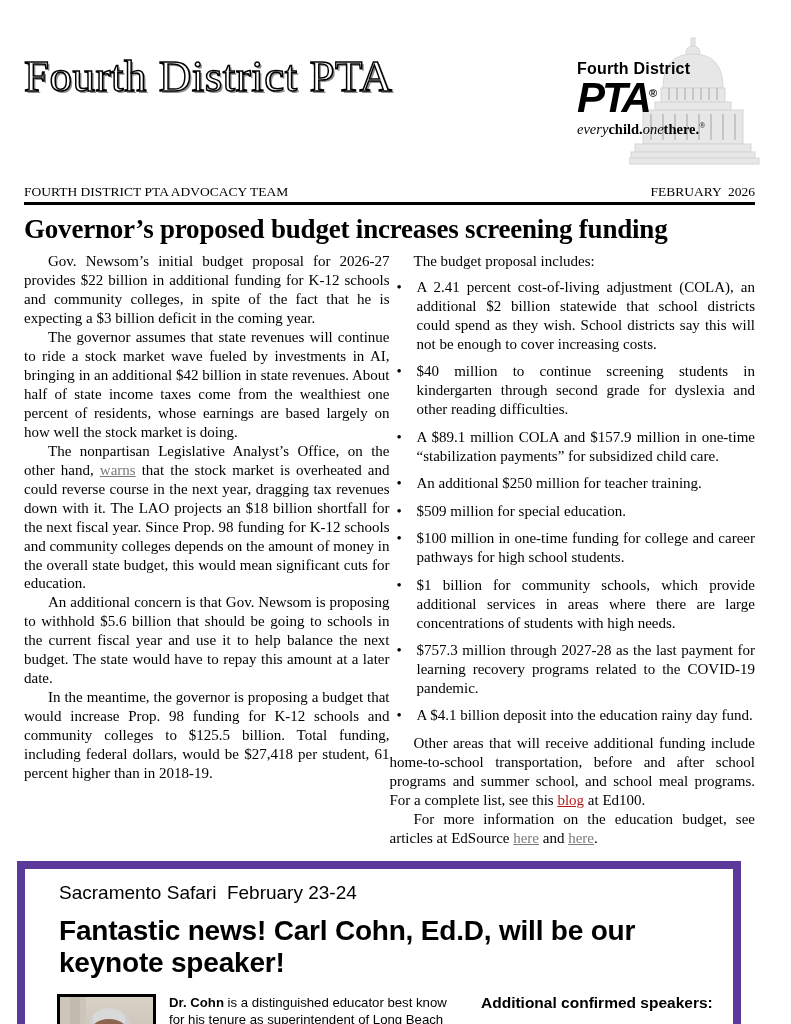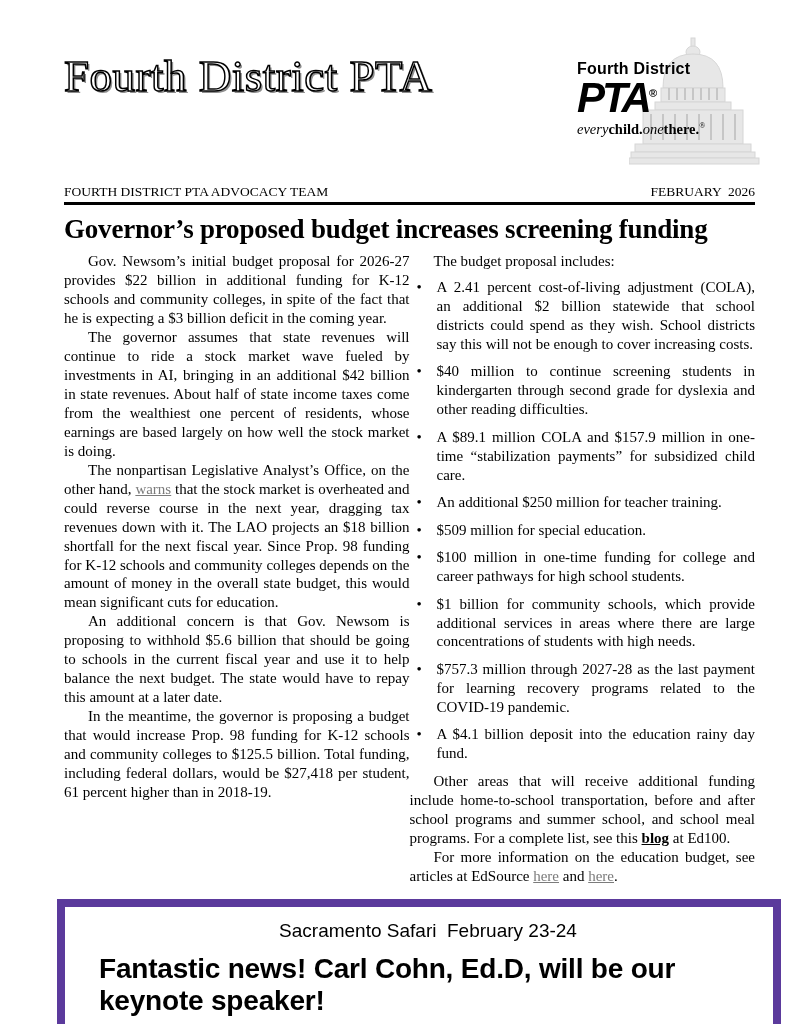--- a/index.html
+++ b/index.html
@@ -1,18 +1,18 @@
 <!DOCTYPE html>
 <html><head>
 <meta charset="utf-8">
 <style>
   * { margin: 0; padding: 0; box-sizing: border-box; }
   html, body { width: 791px; height: 1024px; background: #fff; overflow: hidden; }
   body { font-family: "Liberation Serif", serif; color: #000; }
-  .page { width: 791px; height: 860px; padding: 36px 36px 0 64px; position: relative; }
+  .page { width: 791px; height: 860px; padding: 36px 36px 0 24px; position: relative; }
 
   
   .masthead { display: flex; justify-content: space-between; align-items: flex-start; }
   .masthead-title {
     font-size: 45px; line-height: 1.16; font-weight: normal;
     color: #111; letter-spacing: 0.5px; padding-top: 14px;
   }
   @supports (-webkit-text-stroke: 1px black) {
     .masthead-title {
       color: #fff; -webkit-text-stroke: 1.5px #000;
@@ -46,21 +46,21 @@
   ul.budget-list .bullet { position: absolute; left: 7px; top: 0; }
   .right-close { margin-top: 2px; }
 
   
   .event-box {
     margin: 13px 0 0 -7px; width: 724px;
     border: 8px solid #5b3a9c; background: #fff;
     padding: 13px 16px 14px 22px;
     font-family: "Liberation Sans", sans-serif;
   }
-  .box-title { font-size: 19px; margin-left: 12px; white-space: pre; text-align: center; }
+  .box-title { font-size: 19px; margin-left: 12px; white-space: pre; }
   .box-headline { font-size: 28px; font-weight: bold; margin: 11px 0 15px 12px; letter-spacing: -0.2px; }
   .box-content { display: flex; }
   .photo-frame { width: 99px; height: 104px; border: 3px solid #000; margin-left: 10px; flex-shrink: 0; }
   .photo-frame svg { display: block; }
   .bio { width: 296px; font-size: 13.2px; line-height: 1.33; margin-left: 13px; }
   .bio b { font-weight: bold; }
   .speakers { flex: 1; padding-left: 16px; }
   .speakers-heading { font-size: 15.5px; font-weight: bold; margin-bottom: 11px; }
   ul.speaker-list { list-style: none; }
   ul.speaker-list li { position: relative; padding-left: 31px; margin-bottom: 7.5px; font-size: 12.8px; }
@@ -138,21 +138,21 @@
           <li><span class="bullet">•</span>$40 million to continue screening students in kindergarten through second grade for dyslexia and other reading difficulties.</li>
           <li><span class="bullet">•</span>A $89.1 million COLA and $157.9 million in one-time “stabilization payments” for subsidized child care.</li>
           <li><span class="bullet">•</span>An additional $250 million for teacher training.</li>
           <li><span class="bullet">•</span>$509 million for special education.</li>
           <li><span class="bullet">•</span>$100 million in one-time funding for college and career pathways for high school students.</li>
           <li><span class="bullet">•</span>$1 billion for community schools, which provide additional services in areas where there are large concentrations of students with high needs.</li>
           <li><span class="bullet">•</span>$757.3 million through 2027-28 as the last payment for learning recovery programs related to the COVID-19 pandemic.</li>
           <li><span class="bullet">•</span>A $4.1 billion deposit into the education rainy day fund.</li>
         </ul>
       <div class="right-close" id="right-close">
-          <p>Other areas that will receive additional funding include home-to-school transportation, before and after school programs and summer school, and school meal programs. For a complete list, see this <a class="doc-link" href="#" style="color: #000000; font-weight: bold;">blog</a> at Ed100.</p>
+          <p>Other areas that will receive additional funding include home-to-school transportation, before and after school programs and summer school, and school meal programs. For a complete list, see this <a class="doc-link" href="#" style="color: #b91c1c;">blog</a> at Ed100.</p>
           <p>For more information on the education budget, see articles at EdSource <a class="doc-link" href="#" style="color: rgb(123, 123, 123);">here</a> and <a class="doc-link" href="#" style="color: rgb(123, 123, 123);">here</a>.</p>
         </div>
     </div>
   </div>
 
   <div class="event-box" id="event-box" style="border-color: rgb(91, 58, 156);">
     <div class="box-title">Sacramento Safari  February 23-24</div>
     <div class="box-headline">Fantastic news! Carl Cohn, Ed.D, will be our keynote speaker!</div>
     <div class="box-content">
       <div class="photo-frame">

